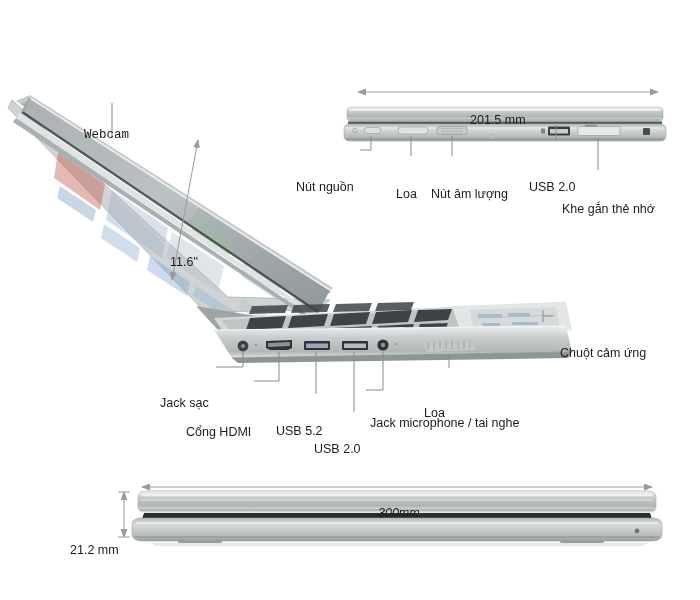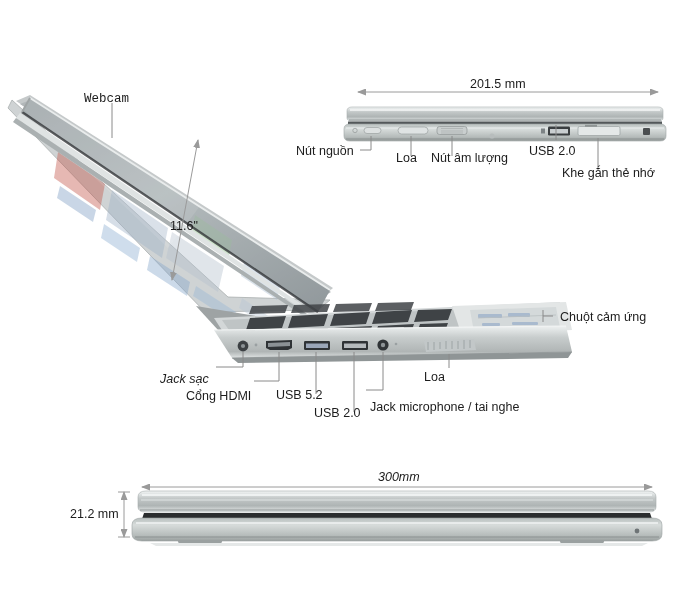--- a/index.html
+++ b/index.html
@@ -1,19 +1,19 @@
 <!DOCTYPE html>
 <html><head>
 <meta charset="utf-8">
 <style>
   html,body{margin:0;padding:0;background:#ffffff;}
   body{width:700px;height:600px;position:relative;overflow:hidden;
        font-family:"Liberation Sans","DejaVu Sans",sans-serif;}
   #stage{position:absolute;inset:0;width:700px;height:600px;background:#fff;}
-  .lbl{position:absolute;color:#1c1c1c;font-size:12.5px;line-height:1.15;white-space:nowrap;}
+  .lbl{position:absolute;color:#1c1c1c;font-size:12.5px;line-height:1.15;white-space:nowrap;margin-top:36px;}
   svg{position:absolute;left:0;top:0;}
   .ldr{stroke:#8a8a8a;stroke-width:1;fill:none;}
   .dim{stroke:#9a9a9a;stroke-width:1;fill:none;}
 </style>
 </head>
 <body>
 
 <div id="stage">
 
   <svg width="700" height="600" viewBox="0 0 700 600">
@@ -253,29 +253,29 @@
       <path class="dim" d="M124,492 L124,537" marker-end="url(#ah)" marker-start="url(#ahs)"></path>
       <path class="dim" d="M118,492 L130,492"></path>
       <path class="dim" d="M118,537 L130,537"></path>
     </g>
   </svg>
 
   <div class="lbl" style="left:84px;top:92px;font-family:Liberation Mono, monospace;">Webcam</div>
 
   <div class="lbl" style="left:170px;top:219px;">11.6"</div>
 
-  <div class="lbl" style="left:160px;top:372px;font-style:italic;">Jack sạc</div>
+  <div class="lbl" style="left:160px;top:360px;">Jack sạc</div>
 
   <div class="lbl" style="left:186px;top:389px;">Cổng HDMI</div>
 
   <div class="lbl" style="left:276px;top:388px;">USB 5.2</div>
 
   <div class="lbl" style="left:314px;top:406px;">USB 2.0</div>
 
-  <div class="lbl" style="left:370px;top:400px;">Jack microphone / tai nghe</div>
+  <div class="lbl" style="left:370px;top:380px;">Jack microphone / tai nghe</div>
 
   <div class="lbl" style="left:424px;top:370px;">Loa</div>
 
   <div class="lbl" style="left:560px;top:310px;">Chuột cảm ứng</div>
 
   <div class="lbl" style="left:470px;top:77px;">201.5 mm</div>
 
   <div class="lbl" style="left:296px;top:144px;text-align:center;">Nút nguồn</div>
 
   <div class="lbl" style="left:396px;top:151px;">Loa</div>

